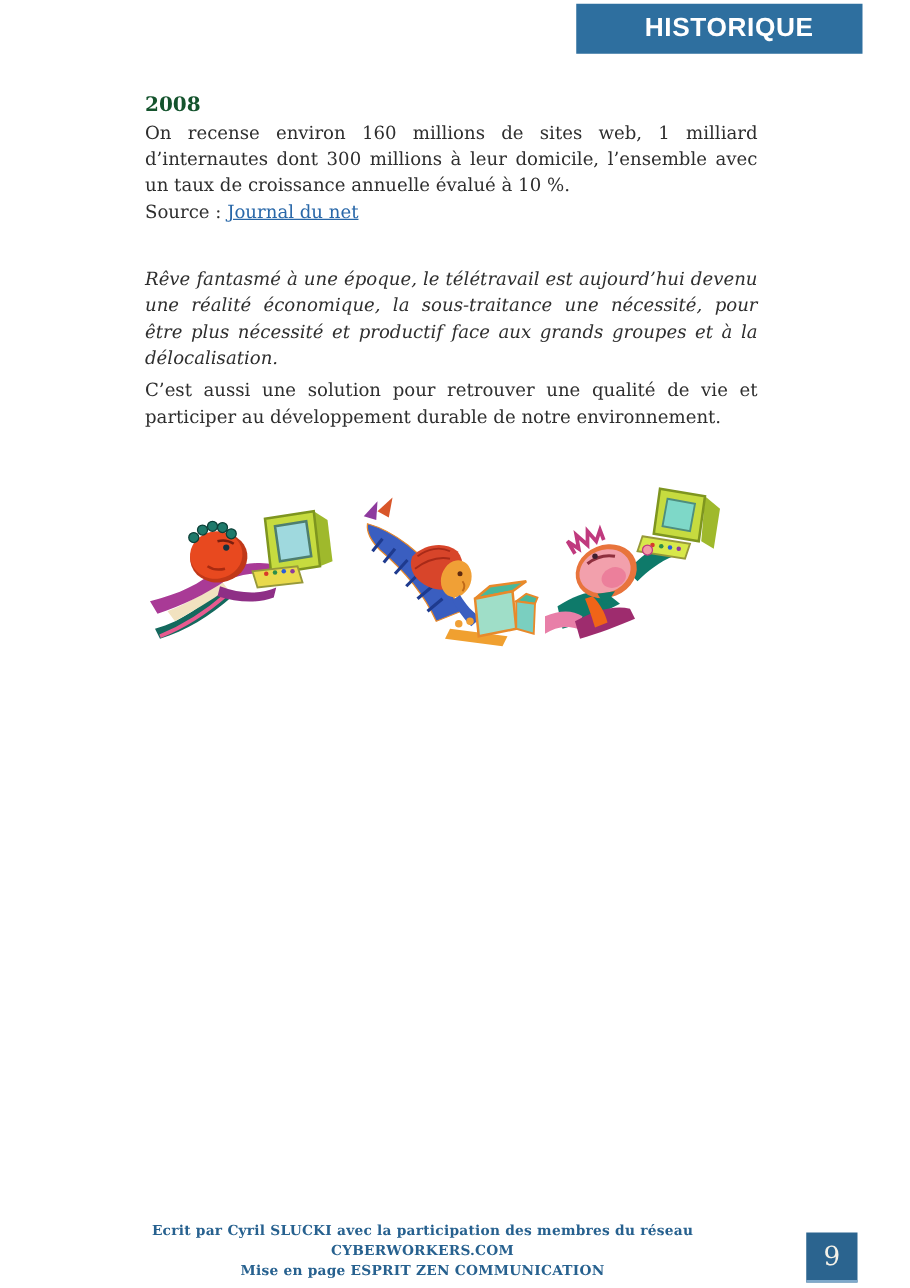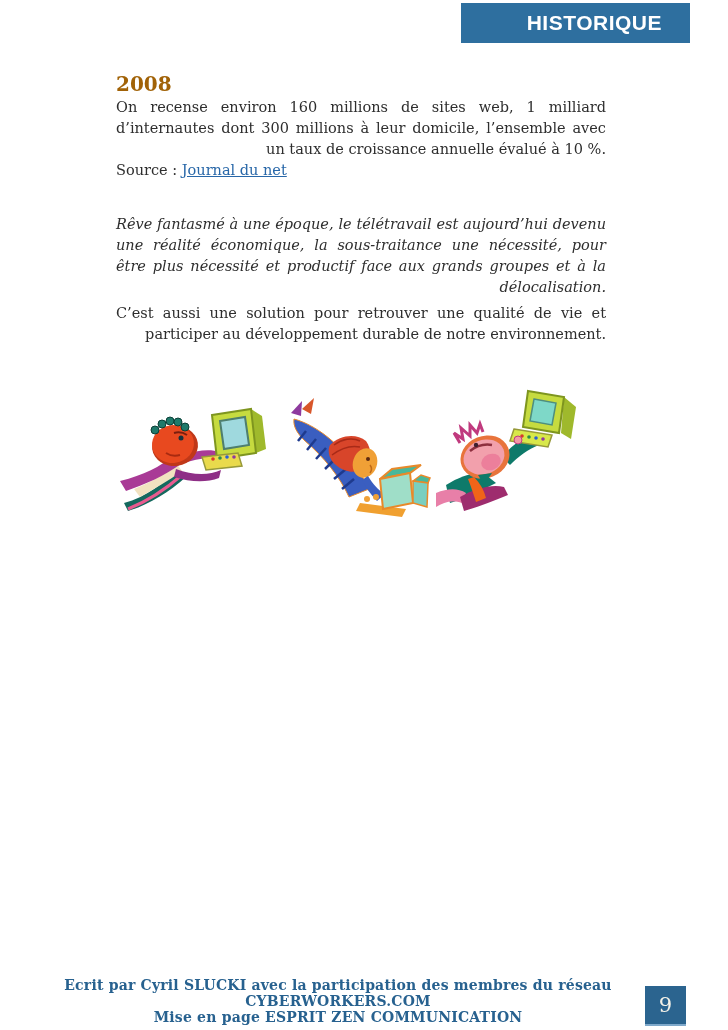--- a/index.html
+++ b/index.html
@@ -8,44 +8,44 @@
     width:728px;height:1030px;
     background:#ffffff;
     font-family:"DejaVu Serif", serif;
     overflow:hidden;
   }
   
   .banner{
     position:absolute;left:461px;top:3px;width:229px;height:40px;
     background:#2E6F9F;
     display:flex;align-items:center;justify-content:flex-end;
-    padding-right:28px;box-sizing:border-box;
+    padding-right:39px;box-sizing:border-box;
   }
   .banner span{
     color:#ffffff;
     font-family:"Liberation Sans", sans-serif;
     font-weight:bold;font-size:21px;letter-spacing:0.5px;
   }
   
   .content{position:absolute;left:116px;top:74px;width:490px;color:#2e2e2e;}
-  .year{color:#a16207;font-weight:bold;font-size:20px;line-height:20px;margin-bottom:3px;}
+  .year{color:#14532d;font-weight:bold;font-size:16px;line-height:20px;margin-bottom:3px;}
   .para{font-size:14.5px;line-height:21px;}
   .jline{text-align:justify;text-align-last:justify;white-space:normal;}
-  .lline{text-align:right;}
+  .lline{text-align:left;}
   .source-line{font-size:14.5px;line-height:21px;}
   .link{color:#2867A8;text-decoration:underline;cursor:pointer;text-align:center;}
   .gap26{margin-top:33px;font-style:italic;}
   .gap21{margin-top:5px;}
   
   .illu{position:absolute;left:118px;top:383px;}
   
   .credits{
     position:absolute;left:64px;top:977px;width:548px;
     text-align:center;color:#27618F;font-weight:bold;
-    font-size:14px;line-height:16px;letter-spacing:0.2px;
+    font-size:11px;line-height:16px;letter-spacing:0.2px;
   }
   .pagebox{
     position:absolute;left:645px;top:986px;width:41px;height:40px;
     background:#2B648F;border-bottom:2px solid #7FA9CB;box-sizing:border-box;
     display:flex;align-items:center;justify-content:center;
   }
   .pagebox span{color:#F5F2E8;font-size:21px;font-family:"DejaVu Serif",serif;}
 </style>
 </head>
 <body>

